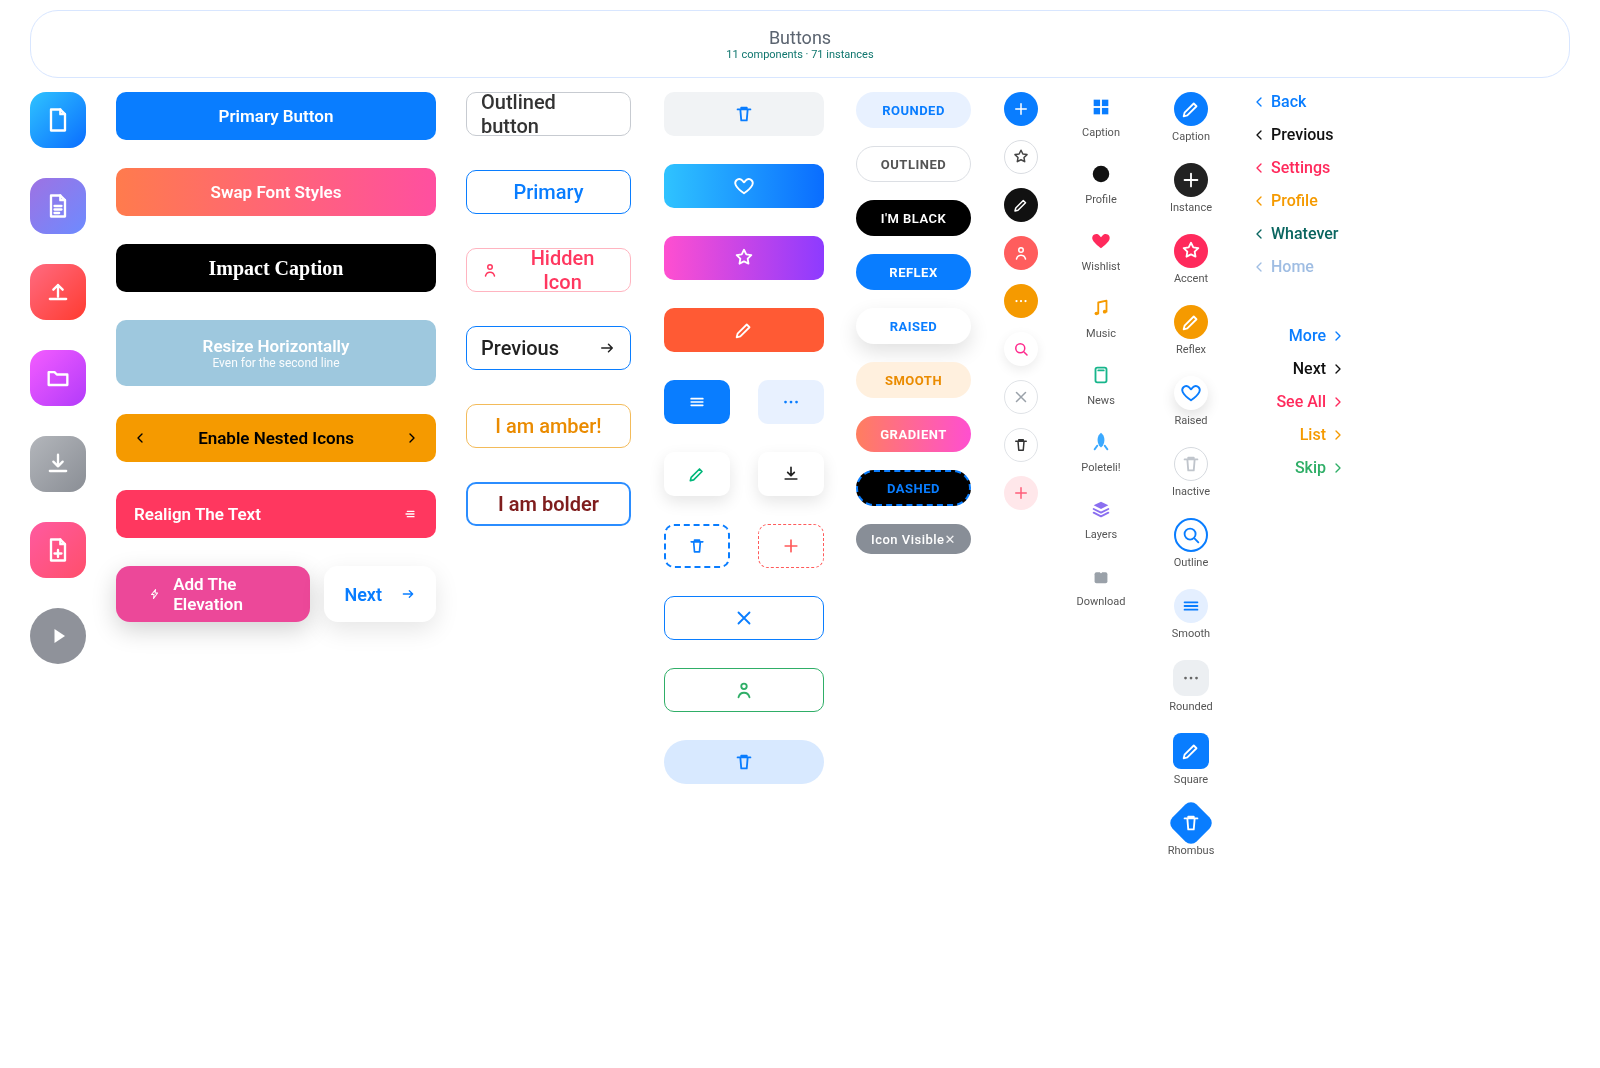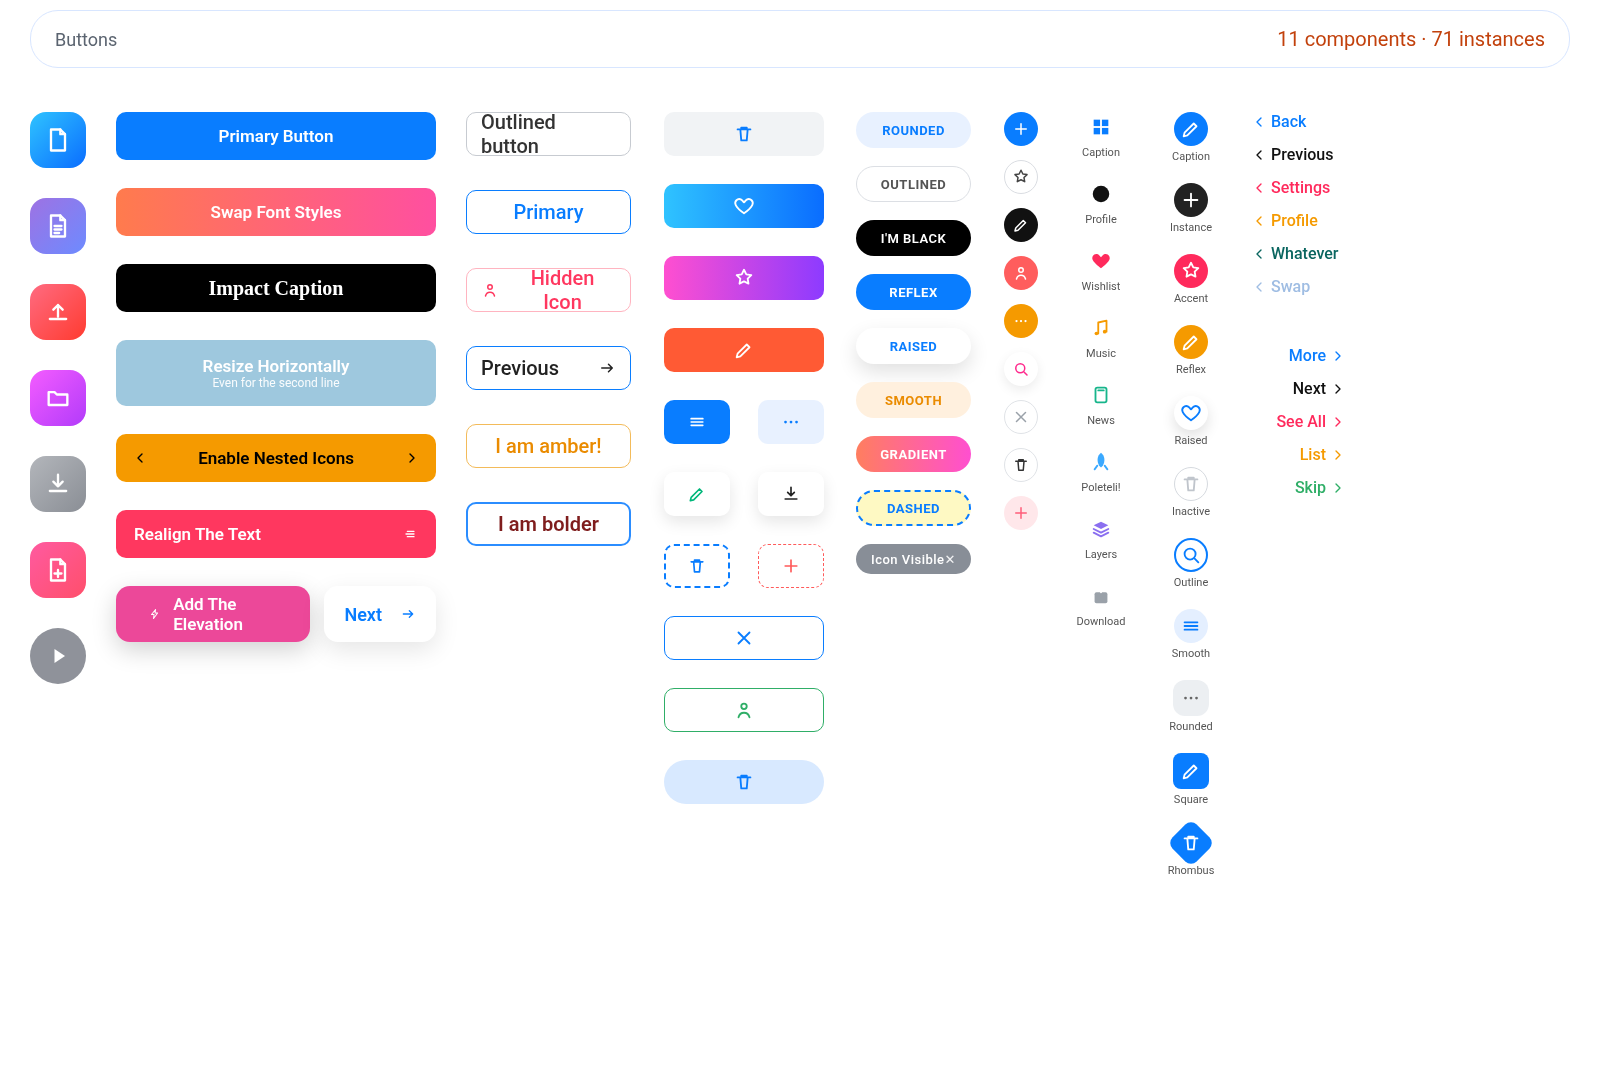--- a/index.html
+++ b/index.html
@@ -9,25 +9,26 @@
   padding: 10px 30px 30px;
   color: #222;
 }
 .header {
   border: 1px solid #d8e6ff;
   border-radius: 28px;
   padding: 16px 24px;
   display: flex;
   justify-content: space-between;
   align-items: center;
-  margin-bottom: 44px;
+  margin-bottom: 14px;
   color: #5b6470;
   font-size: 18px;
+  flex-direction: column;
 }
-.header .meta { font-size: 20px; color: #c2410c; }
+.header .meta { font-size: 11px; color: #0f766e; }
 
 .cols { display: flex; gap: 30px; align-items: flex-start; }
 
 
 .col1 { display: flex; flex-direction: column; gap: 30px; }
 .tile {
   width: 56px; height: 56px; border-radius: 16px;
   display: flex; align-items: center; justify-content: center;
   color: #fff;
 }
@@ -101,21 +102,21 @@
   height:36px; border-radius:20px; display:flex; align-items:center; justify-content:center;
   font-size:13px; font-weight:700; letter-spacing:.5px; padding:0 14px;
 }
 .p-sb  { background:#e8f1ff; color:#097dff; }
 .p-ob  { background:#fff; border:1px solid #dcdfe4; color:#555; }
 .p-blk { background:#000; color:#fff; font-weight:600; }
 .p-blue{ background:#097dff; color:#fff; }
 .p-rsd { background:#fff; color:#097dff; box-shadow:0 8px 20px rgba(0,0,0,.12); }
 .p-sm  { background:#fff0de; color:#ea8b00; }
 .p-gr  { background:linear-gradient(90deg,#ff7e5f,#ff4fd0); color:#fff; }
-.p-dsh { border:2px dashed #097dff; color:#097dff; background:#fef9c3; }
+.p-dsh { border:2px dashed #097dff; color:#097dff; background:#000000; }
 .p-chip{ background:#888e97; color:#fff; text-transform:none; gap:0; font-weight:500; height:30px; }
 .p-chip .x { font-size:13px; opacity:.9; }
 
 
 .col6 { display:flex; flex-direction:column; gap:14px; width:40px; align-items:center; }
 .circ { width:34px; height:34px; border-radius:50%; display:flex; align-items:center; justify-content:center; }
 .circ svg { width:18px; height:18px; }
 .c-blue  { background:#097dff; color:#fff; }
 .c-white { background:#fff; border:1px solid #dadde2; color:#444; }
 .c-black { background:#111; color:#fff; }
@@ -733,21 +734,21 @@
   <div class="lnk t-teal">
         <svg class="chev" viewBox="0 0 24 24">
           <use href="#i-left"></use>
         </svg>
         <span>Whatever</span>
       </div>
   <div class="lnk t-grey">
         <svg class="chev" viewBox="0 0 24 24">
           <use href="#i-left"></use>
         </svg>
-        <span>Swap</span>
+        <span>Home</span>
       </div>
   <div class="blank"></div>
   <div class="lnk r t-blue">
         <span>More</span>
         <svg class="chev" viewBox="0 0 24 24">
           <use href="#i-chev-r"></use>
         </svg>
       </div>
   <div class="lnk r t-black">
         <span>Next</span>

